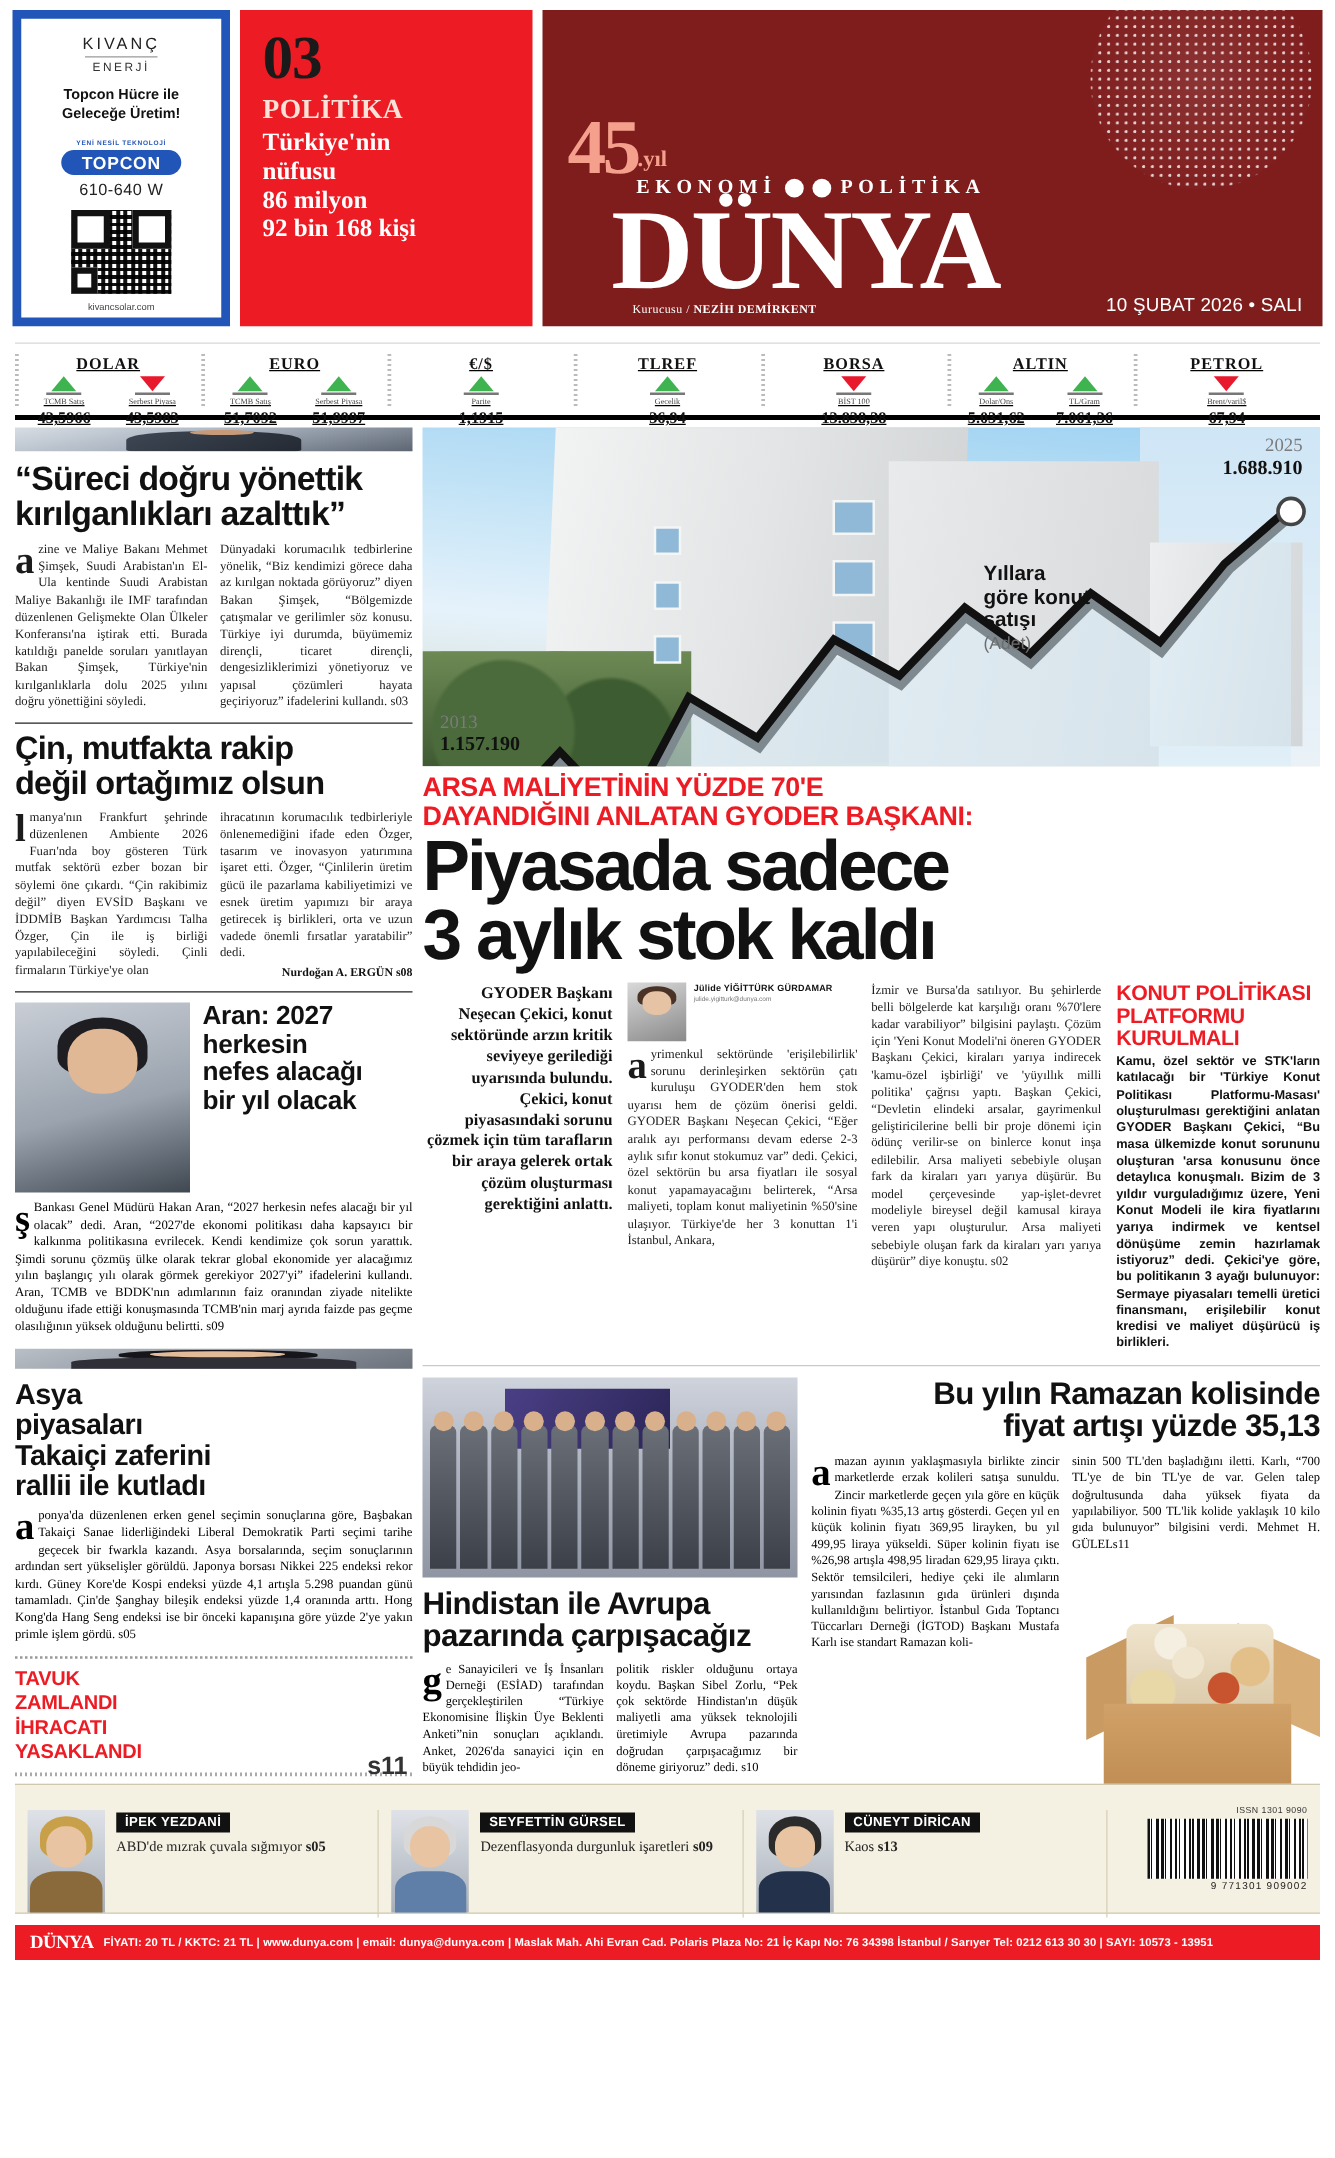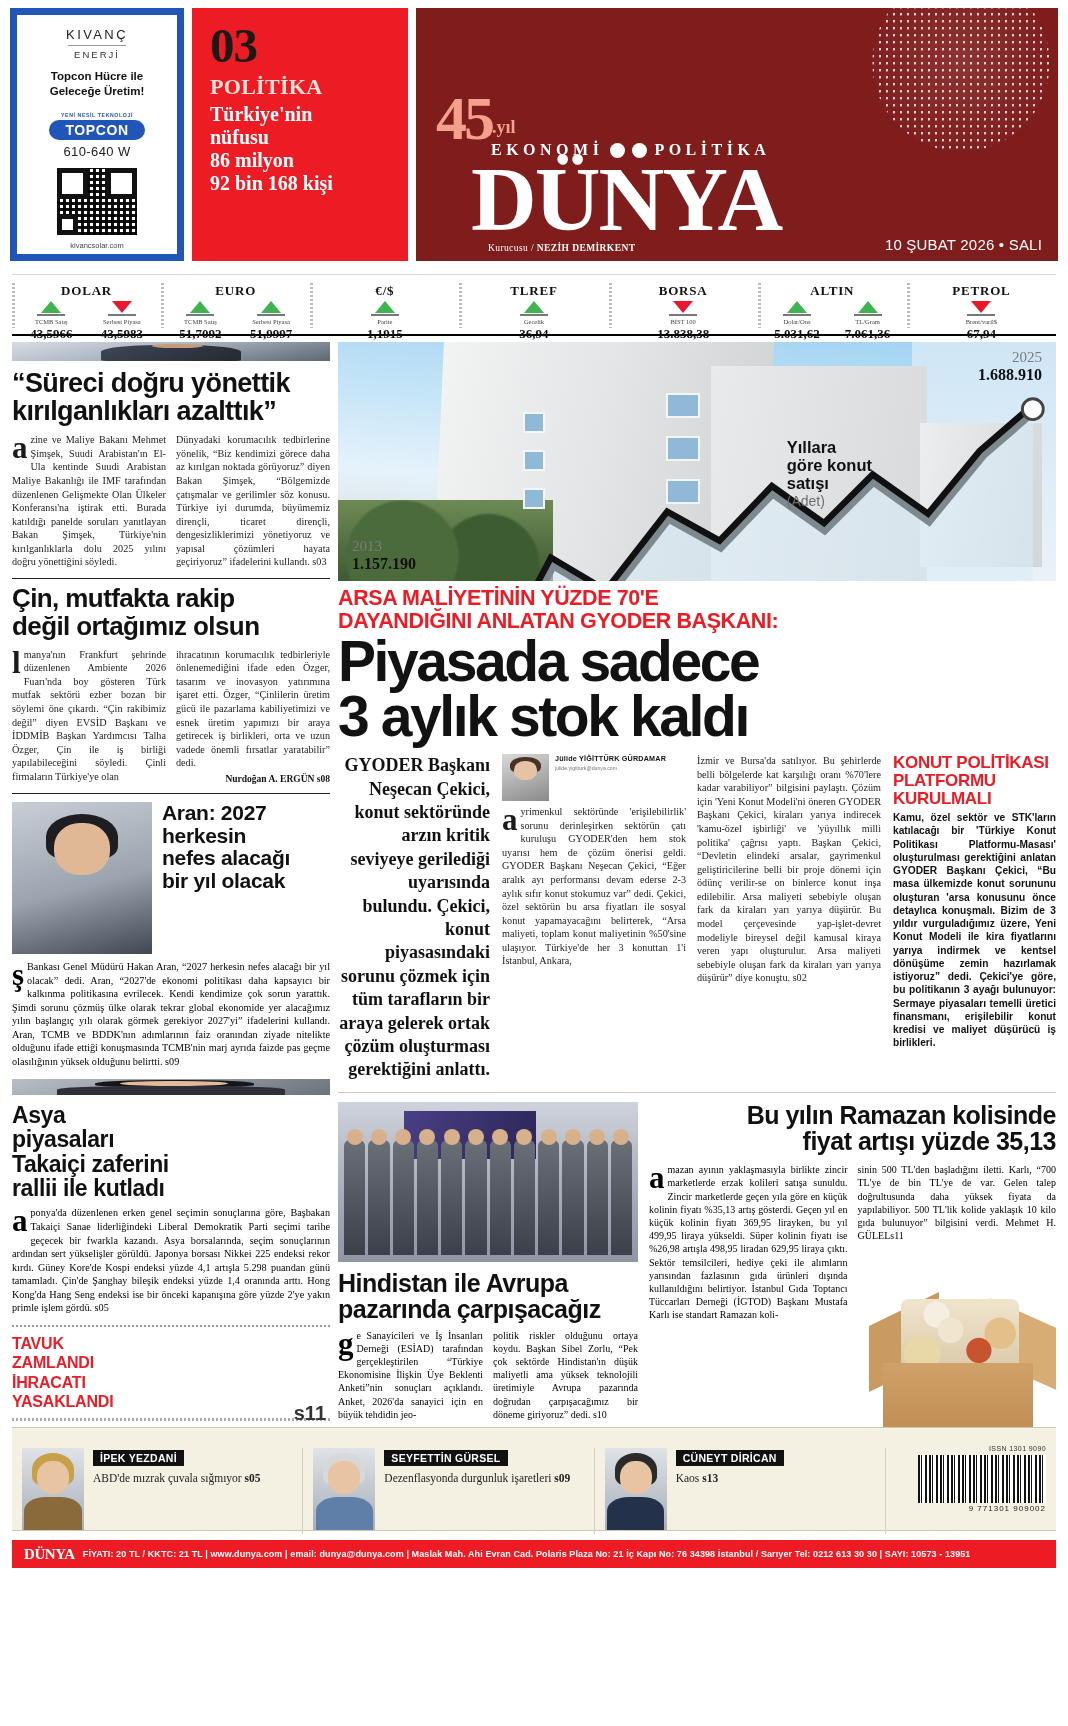--- a/index.html
+++ b/index.html
@@ -39,21 +39,21 @@
         background-blend-mode: multiply; position: relative; }
   .qr::before, .qr::after, .qr span {
     content:""; position:absolute; width:21px; height:21px; background:#fff;
     border:5px solid #111; }
   .qr::before { top:0; left:0; } .qr::after { top:0; right:0; }
   .qr span { bottom:0; left:0; display:block; }
   .ad-url { font-size: 7.5px; color:#444; margin-top: 6px; }
 
   
   .promo {
-    width: 216px; background:#ed1c24; color:#fff; height: 253px;
+    width: 234px; background:#ed1c24; color:#fff; height: 253px;
     padding: 16px 14px 0 18px;
   }
   .promo-num { font-size: 49px; font-weight: 900; line-height: .88; letter-spacing:-1px; color:#1a1a1a;
                font-family:"Liberation Serif", serif; }
   .promo-cat { font-size: 22px; font-weight: 900; margin-top: 7px; color:#fbe2d8;
                font-family:"Liberation Serif", serif; letter-spacing:.3px;}
   .promo-txt { font-size: 20px; font-weight: 900; line-height: 1.14; margin-top: 3px;
                font-family:"Liberation Serif", serif; }
 
   
@@ -75,21 +75,21 @@
   .dot { width:15px; height:15px; border-radius:50%; background:#fff; display:inline-block; }
   .logo { position:absolute; left:55px; top:146px; font-size: 91px; font-weight: 900; color:#fff;
           font-family:"Liberation Serif", serif; letter-spacing:-2px; line-height:1; }
   .founder { position:absolute; left:72px; bottom:8px; font-size:9.5px; color:#fff; letter-spacing:.4px;
              font-family:"Liberation Serif", serif; }
   .founder b { font-weight:bold; }
   .mdate { position:absolute; right:16px; bottom:8px; font-size:15px; color:#fff; font-weight:normal; letter-spacing:.2px;}
 
   
   .ticker { display:flex; height: 62px; margin: 4px 12px 0 12px; border-top:1px solid #d8d8d8;
-            border-bottom:2px solid #000000; padding-top:4px; }
+            border-bottom:4px solid #000000; padding-top:4px;text-decoration:underline; }
   .tk { flex:1; position:relative; display:flex; flex-direction:column; align-items:center;
         padding: 4px 4px 0; }
   .tk::before { content:""; position:absolute; left:0; top:4px; bottom:6px; width:3px;
     background: repeating-linear-gradient(to bottom, #bbb 0 2px, transparent 2px 4px); }
   .tk:first-child::before { background: repeating-linear-gradient(to bottom, #bbb 0 2px, transparent 2px 4px); }
   .tk-name { font-size: 13px; font-weight: bold; letter-spacing:.8px; color:#111;
              font-family:"Liberation Serif", serif; }
   .tk-cols { display:flex; width:100%; justify-content:space-around; margin-top:2px; }
   .tk-col { display:flex; flex-direction:column; align-items:center; flex:1; }
   .arrow-up { width:0;height:0;border-left:10px solid transparent;border-right:10px solid transparent;
@@ -174,21 +174,21 @@
   .pt-lbl { position:absolute; font-family:"Liberation Serif", serif; }
   .pt-year { font-size:15px; color:#7b7b7b; line-height:1.05; }
   .pt-val  { font-size:16px; font-weight:bold; color:#111; }
 
   .kick-red { color:#ed1c24; font-weight:900; font-size:21.5px; line-height:1.07; margin-top:6px;
               letter-spacing:-.4px; }
   h1.mega { font-size: 57px; font-weight: 900; line-height: .93; color:#121212; letter-spacing:-2.4px;
             margin-top: 2px; }
 
   .three { display:flex; gap:12px; margin-top:11px; }
-  .c-intro { width: 152px; text-align:right; font-size:18px; font-weight:bold; line-height:1.3;
+  .c-intro { width: 152px; text-align:right; font-size:13px; font-weight:bold; line-height:1.3;
              color:#111; font-family:"Liberation Serif", serif; }
   .c-mid { flex:1; display:flex; gap:11px; }
   .c-mid .cc { flex:1; }
   .c-mid p { font-size:10.2px; line-height:1.33; text-align:justify; color:#1b1b1b;
              font-family:"Liberation Serif", serif; }
   .author-row { display:flex; gap:6px; align-items:flex-start; margin-bottom:4px; }
   .author-av { width:47px; height:47px; flex:0 0 47px; overflow:hidden;
      background: linear-gradient(160deg,#d9d9d9,#8a8a8a); position:relative; }
   .author-av .f { position:absolute; left:26%; top:14%; width:48%; height:40%; background:#e6c3a4; border-radius:46%; }
   .author-av .h { position:absolute; left:18%; top:6%; width:64%; height:34%; background:#4a3326; border-radius:50% 50% 34% 34%;}

